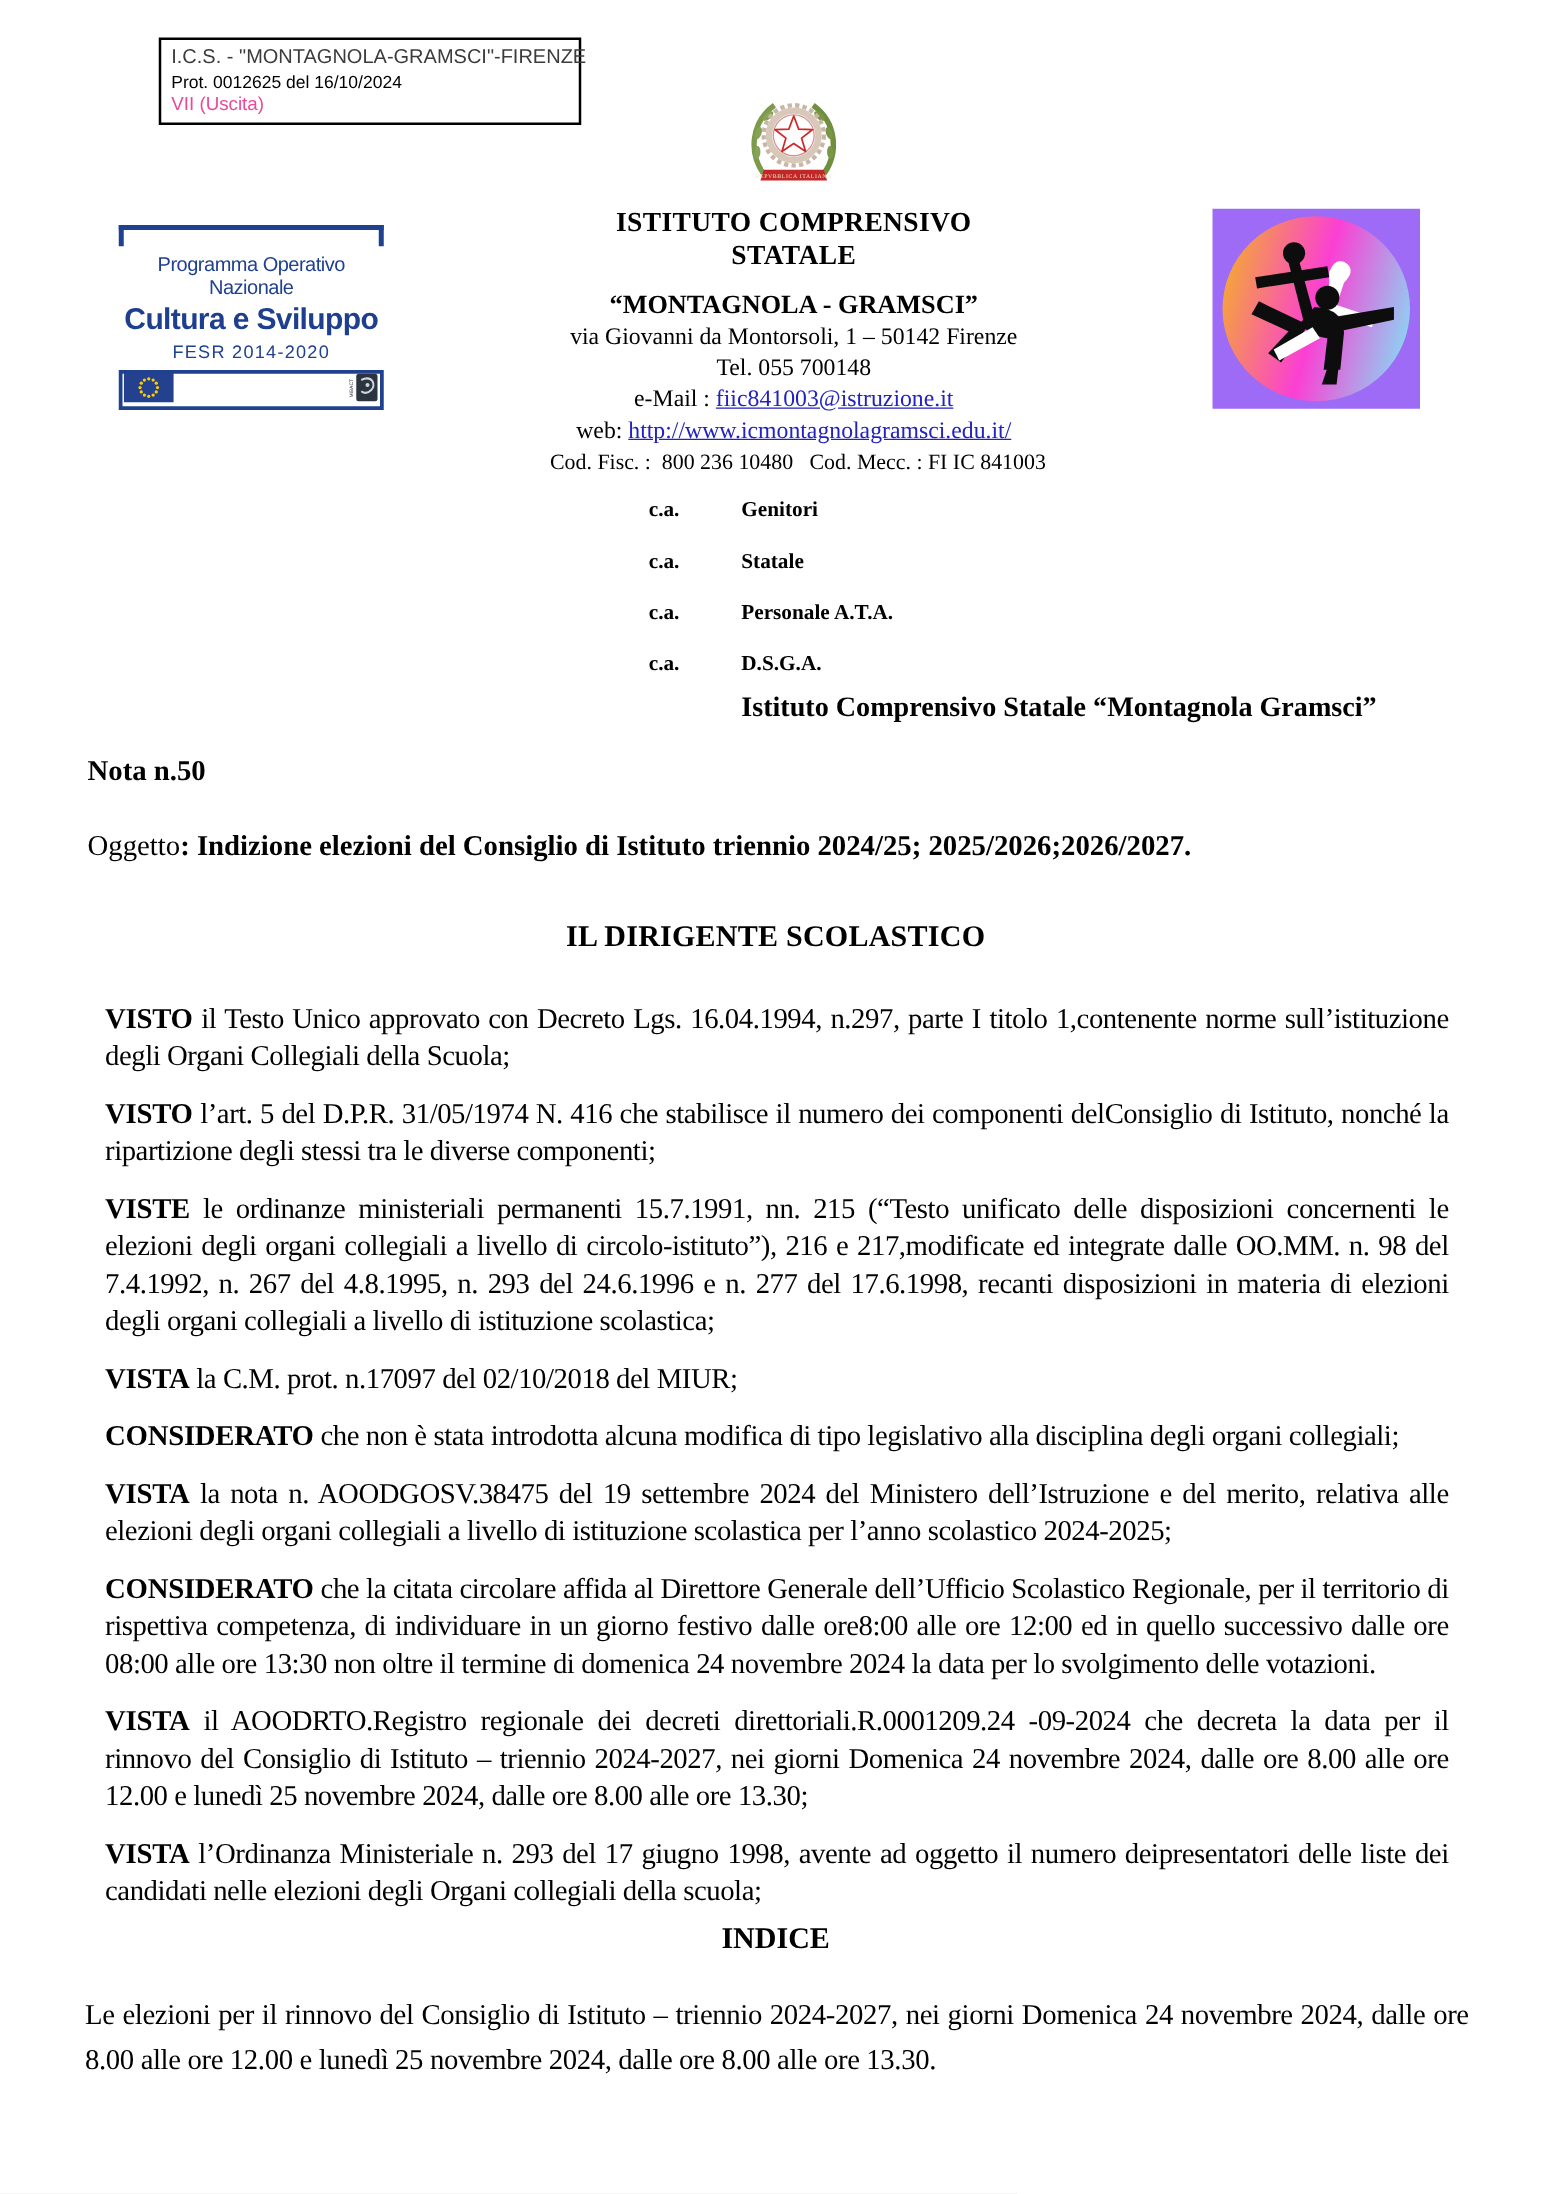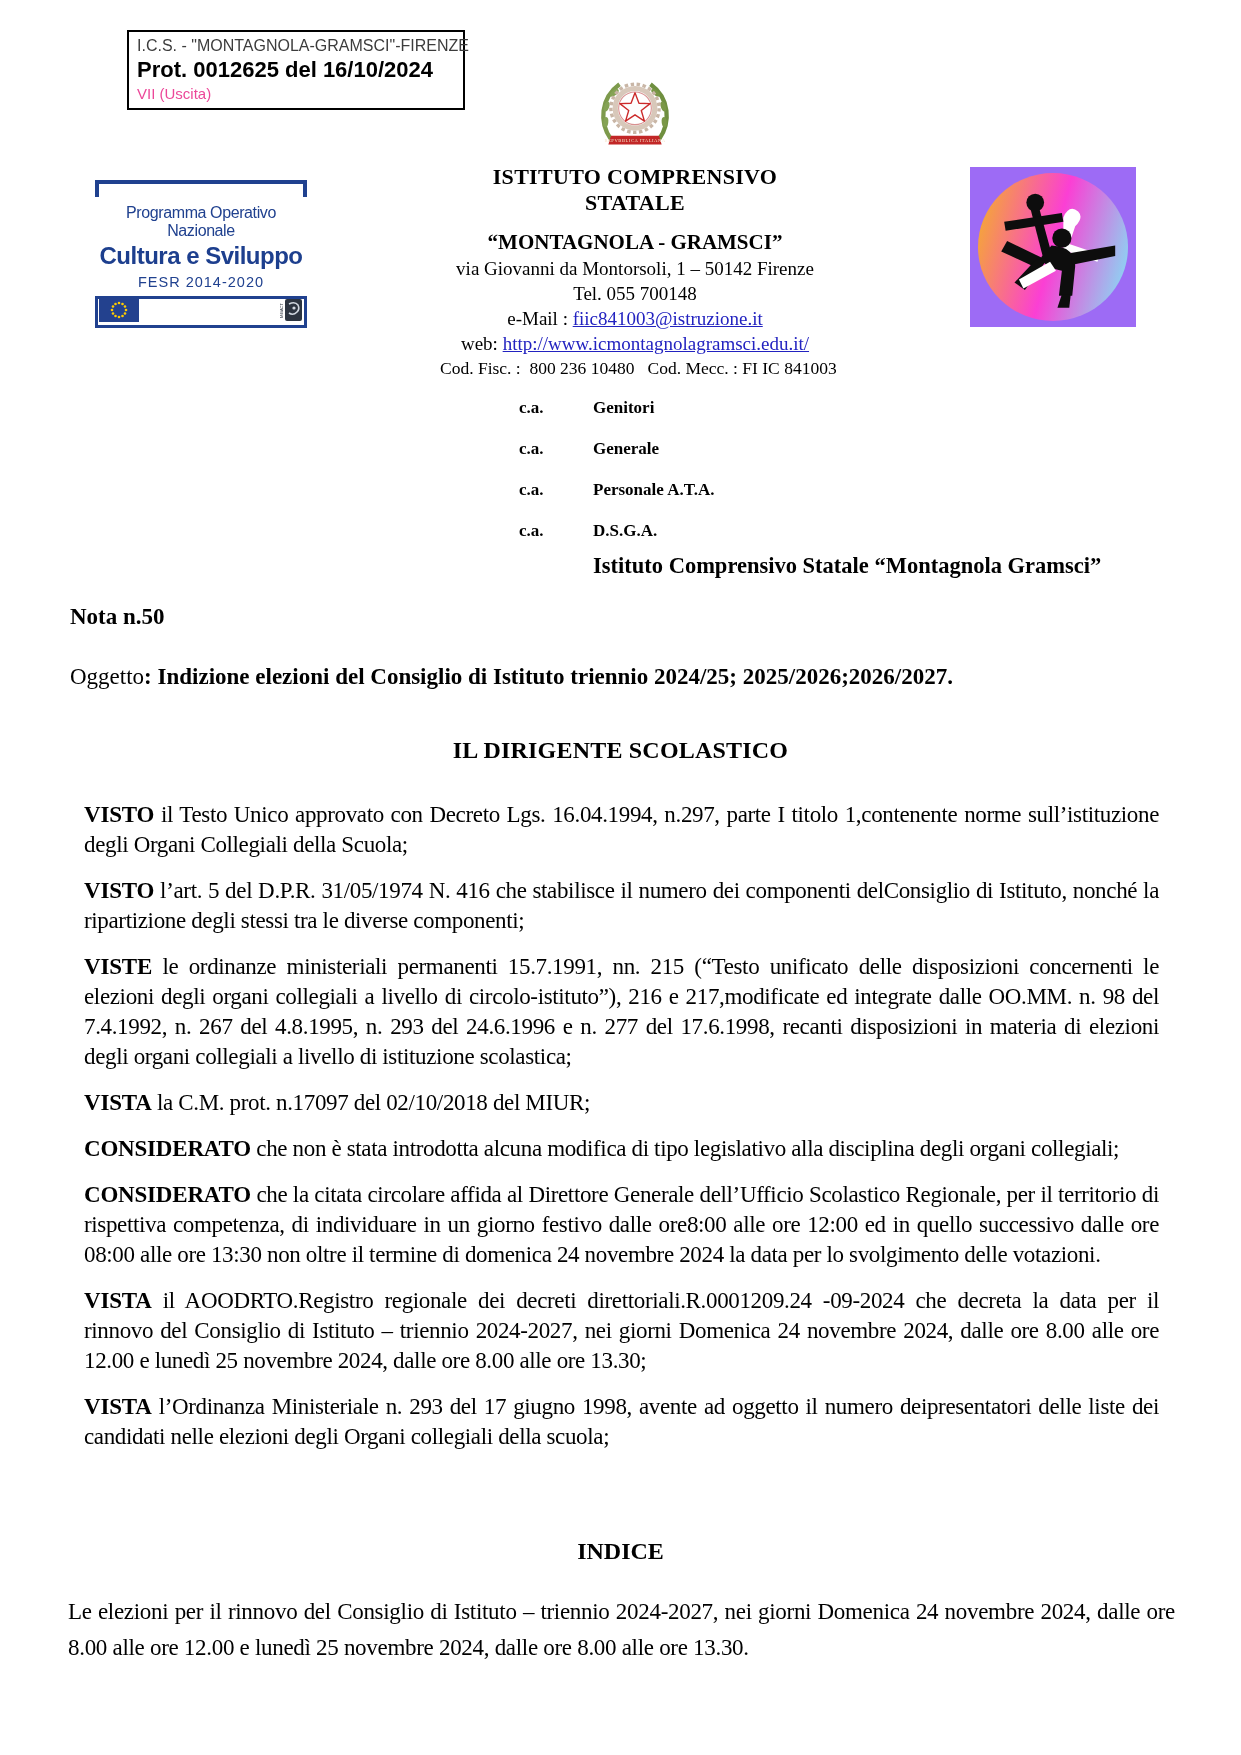--- a/index.html
+++ b/index.html
@@ -8,21 +8,21 @@
     font-family:"Liberation Serif", serif;color:#000;overflow:hidden;
     margin:0 auto;
   }
   
   .stamp{
     position:absolute;left:127px;top:30px;width:318px;
     border:2px solid #000;padding:5px 8px 6px 8px;
     font-family:"Liberation Sans", sans-serif;background:#fff;
   }
   .stamp .l1{font-size:16px;color:#3c3c3c;white-space:nowrap;}
-  .stamp .l2{font-size:22px;font-weight:bold;color:#000;margin-top:2px;white-space:nowrap;}
+  .stamp .l2{font-size:14px;font-weight:normal;color:#000;margin-top:2px;white-space:nowrap;}
   .stamp .l3{font-size:15px;color:#ec4899;margin-top:2px;}
   
   .pon{position:absolute;left:95px;top:180px;width:212px;text-align:center;
        font-family:"Liberation Sans", sans-serif;}
   .pon .bracket{height:13px;border-top:4px solid #20418f;border-left:4px solid #20418f;border-right:4px solid #20418f;}
   .pon .t1{font-size:16px;color:#20418f;margin-top:7px;letter-spacing:-0.4px;}
   .pon .t2{font-size:24px;font-weight:bold;color:#1d3f8e;margin-top:2px;letter-spacing:-0.5px;}
   .pon .t3{font-size:14.5px;color:#20418f;margin-top:4px;letter-spacing:1px;}
   .pon .strip{margin-top:6px;border:3px solid #20418f;height:26px;display:flex;justify-content:space-between;align-items:center;padding:0 1px;background:#fff;}
   
@@ -145,38 +145,39 @@
       <circle cx="56" cy="44" r="6.5" fill="#0d0d0d"></circle>
       <path d="M49 49 q16 1 16 14 l-2 20 -9 0 2 -17 q-12 -2 -14 -9 z" fill="#0d0d0d"></path>
       <path d="M62 54 L92 49 L92 56 L63 62 Z" fill="#0d0d0d"></path>
       <path d="M52 66 l-22 12 -3 -6 21 -12 z" fill="#ffffff"></path>
       <path d="M56 82 l-3 9 8 0 1 -9 z" fill="#0d0d0d"></path>
     </svg>
   </div>
 
   <div class="recips">
     <div class="row"><span class="pre">c.a.</span><span>Genitori</span></div>
-    <div class="row"><span class="pre">c.a.</span><span>Generale</span></div>
+    <div class="row"><span class="pre">c.a.</span><span>Statale</span></div>
     <div class="row"><span class="pre">c.a.</span><span>Personale A.T.A.</span></div>
     <div class="row"><span class="pre">c.a.</span><span>D.S.G.A.</span></div>
   </div>
   <div class="recip-org">Istituto Comprensivo Statale “Montagnola Gramsci”</div>
 
   <div class="nota">Nota n.50</div>
 
   <div class="oggetto"><span>Oggetto</span><b>: Indizione elezioni del Consiglio di Istituto triennio 2024/25; 2025/2026;2026/2027.</b></div>
 
   <div class="ds-title">IL DIRIGENTE SCOLASTICO</div>
 
   <div class="paras">
     <p><b>VISTO</b><span> il Testo Unico approvato con Decreto Lgs. 16.04.1994, n.297, parte I titolo 1,contenente norme sull’istituzione degli Organi Collegiali della Scuola;</span></p>
     <p><b>VISTO</b><span> l’art. 5 del D.P.R. 31/05/1974 N. 416 che stabilisce il numero dei componenti delConsiglio di Istituto, nonché la ripartizione degli stessi tra le diverse componenti;</span></p>
     <p><b>VISTE</b><span> le ordinanze ministeriali permanenti 15.7.1991, nn. 215 (“Testo unificato delle disposizioni concernenti le elezioni degli organi collegiali a livello di circolo-istituto”), 216 e 217,modificate ed integrate dalle OO.MM. n. 98 del 7.4.1992, n. 267 del 4.8.1995,  n. 293  del 24.6.1996 e n. 277 del 17.6.1998, recanti disposizioni in materia  di  elezioni  degli  organi collegiali a livello di istituzione scolastica;</span></p>
     <p><b>VISTA</b><span> la C.M. prot. n.17097 del 02/10/2018 del MIUR;</span></p>
     <p><b>CONSIDERATO</b><span> che non è stata introdotta alcuna modifica di tipo legislativo alla disciplina degli organi collegiali;</span></p>
+    <p><b>VISTA</b><span>  la nota n. AOODGOSV.38475 del 19 settembre 2024 del Ministero dell’Istruzione e del merito, relativa alle elezioni degli organi collegiali a livello di istituzione scolastica per l’anno scolastico 2024-2025;</span></p>
     <p><b>CONSIDERATO</b><span> che la citata circolare affida al Direttore Generale dell’Ufficio Scolastico Regionale, per il territorio di rispettiva competenza, di individuare in un giorno festivo dalle ore8:00 alle ore 12:00 ed in quello successivo dalle ore 08:00 alle ore 13:30 non oltre il termine di domenica 24 novembre 2024 la data per lo svolgimento delle votazioni.</span></p>
     <p><b>VISTA</b><span> il AOODRTO.Registro regionale dei decreti  direttoriali.R.0001209.24 -09-2024  che decreta la data per il rinnovo del Consiglio di Istituto – triennio 2024-2027, nei giorni Domenica 24 novembre 2024, dalle ore 8.00 alle ore 12.00 e lunedì 25 novembre 2024, dalle ore 8.00 alle ore 13.30;</span></p>
     <p class="gap"><b>VISTA</b><span> l’Ordinanza Ministeriale n. 293 del 17 giugno 1998, avente ad oggetto il numero deipresentatori delle liste dei candidati nelle elezioni degli Organi collegiali della scuola;</span></p>
   </div>
 
   <div class="indice">INDICE</div>
 
   <div class="closing">Le elezioni per il rinnovo del Consiglio di Istituto – triennio 2024-2027, nei giorni Domenica 24 novembre 2024, dalle ore 8.00 alle ore 12.00 e lunedì 25 novembre 2024, dalle ore 8.00 alle ore 13.30.</div>
 
 </div>

